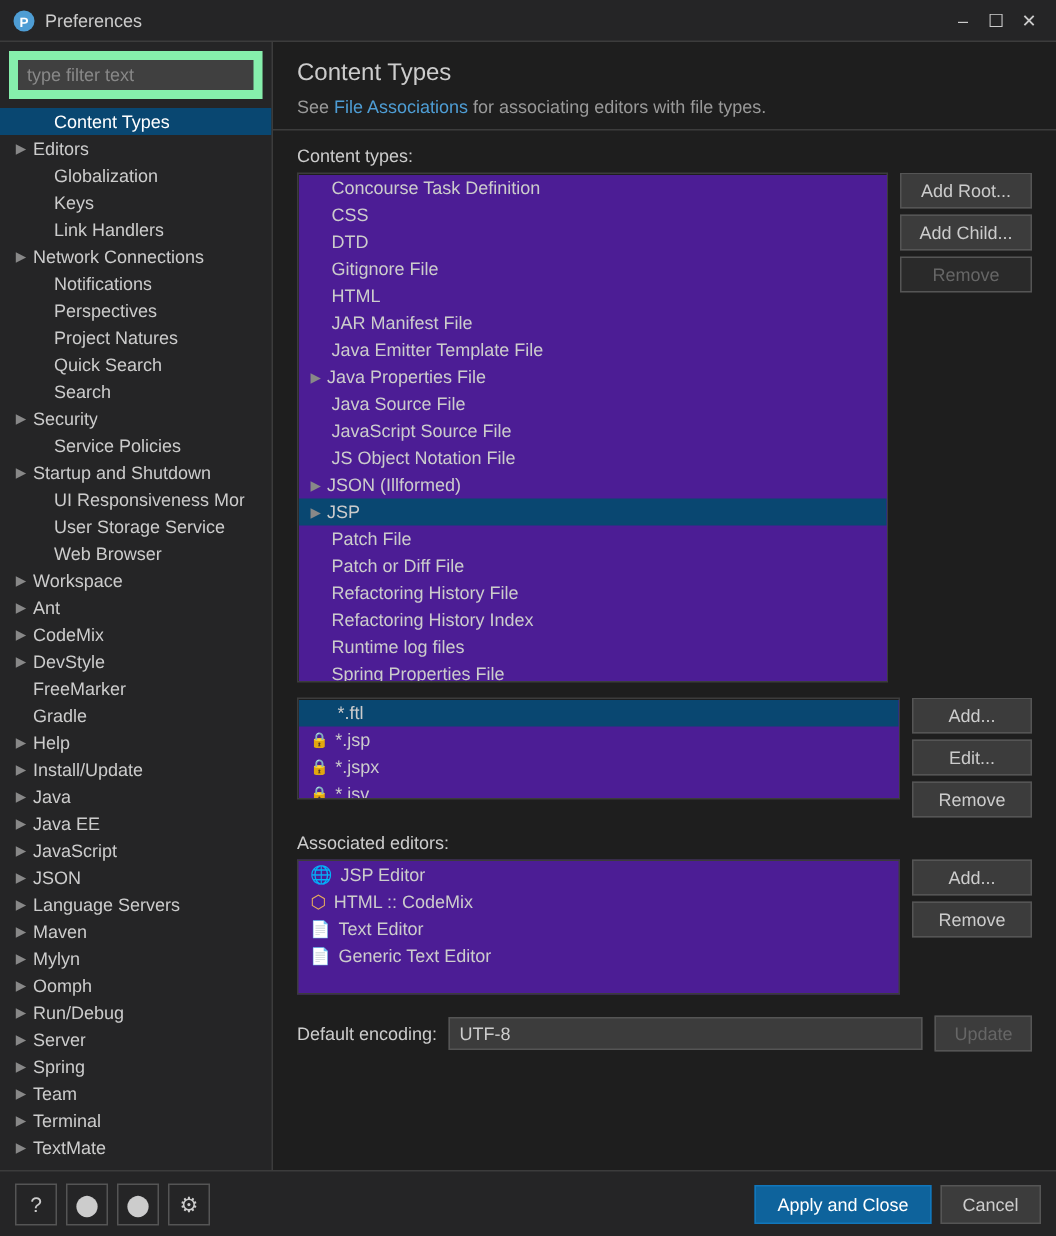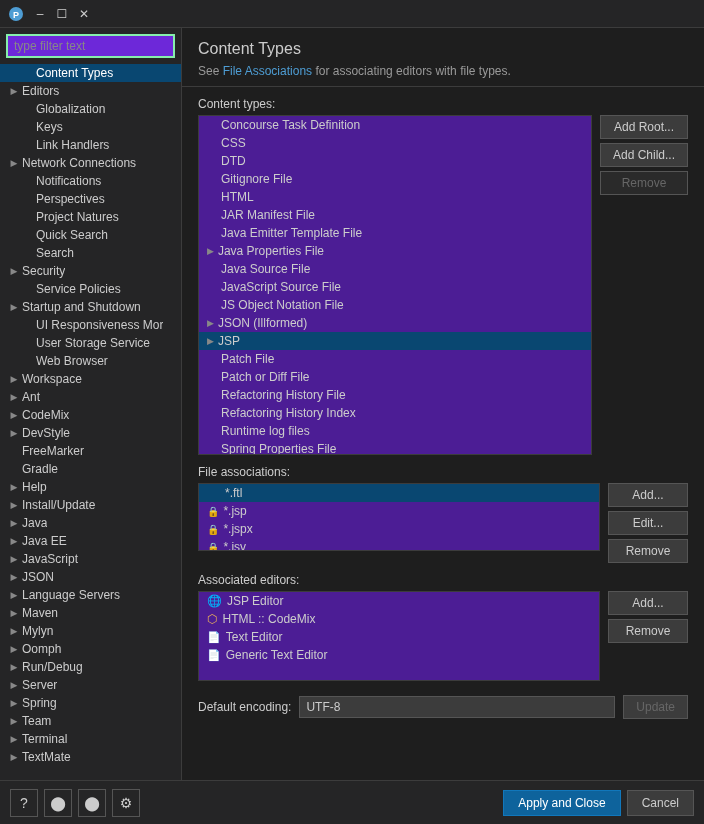--- a/index.html
+++ b/index.html
@@ -46,22 +46,22 @@
       width: 182px;
       background: #252526;
       border-right: 1px solid #3c3c3c;
       display: flex;
       flex-direction: column;
       flex-shrink: 0;
     }
     .filter-input {
       margin: 6px;
       padding: 3px 6px;
-      background: #6d28d9;
-      border: 2px solid #86efac;
+      background: #404040;
+      border: 6px solid #86efac;
       color: #cccccc;
       font-size: 12px;
       outline: none;
     }
     .filter-input::placeholder { color: #888; }
     .sidebar-tree {
       flex: 1;
       overflow-y: auto;
       overflow-x: hidden;
     }
@@ -240,20 +240,21 @@
     .editor-icon-doc { color: #cccccc; margin-right: 5px; }
   </style>
 </head>
 <body>
 
 <div class="titlebar">
   <svg class="titlebar-icon" viewBox="0 0 16 16">
     <circle cx="8" cy="8" r="7" fill="#4e9dd4"></circle>
     <text x="8" y="12" text-anchor="middle" fill="white" font-size="9" font-weight="bold">P</text>
   </svg>
+  <span class="titlebar-title">Preferences</span>
   <div class="titlebar-controls">
     <button class="titlebar-btn">–</button>
     <button class="titlebar-btn">☐</button>
     <button class="titlebar-btn close">✕</button>
   </div>
 </div>
 
 <div class="main-container">
 
   <div class="sidebar">
@@ -511,21 +512,20 @@
             </div>
           <div class="btn-group">
             <button class="side-btn">Add Root...</button>
             <button class="side-btn">Add Child...</button>
             <button class="side-btn" disabled="">Remove</button>
           </div>
         </div>
       </div>
 
       <div>
-        <div class="section-label">File associations:</div>
         <div class="list-with-buttons">
           <div class="list-box file-assoc-list" id="file-assoc-list">
               <div class="list-item-row selected">
                 <span style="display: inline-block; width: 18px;"></span>
                 <span>*.ftl</span>
               </div>
               <div class="list-item-row">
                 <span class="item-lock" style="font-size: 10px;">🔒</span>
                 <span>*.jsp</span>
               </div>

